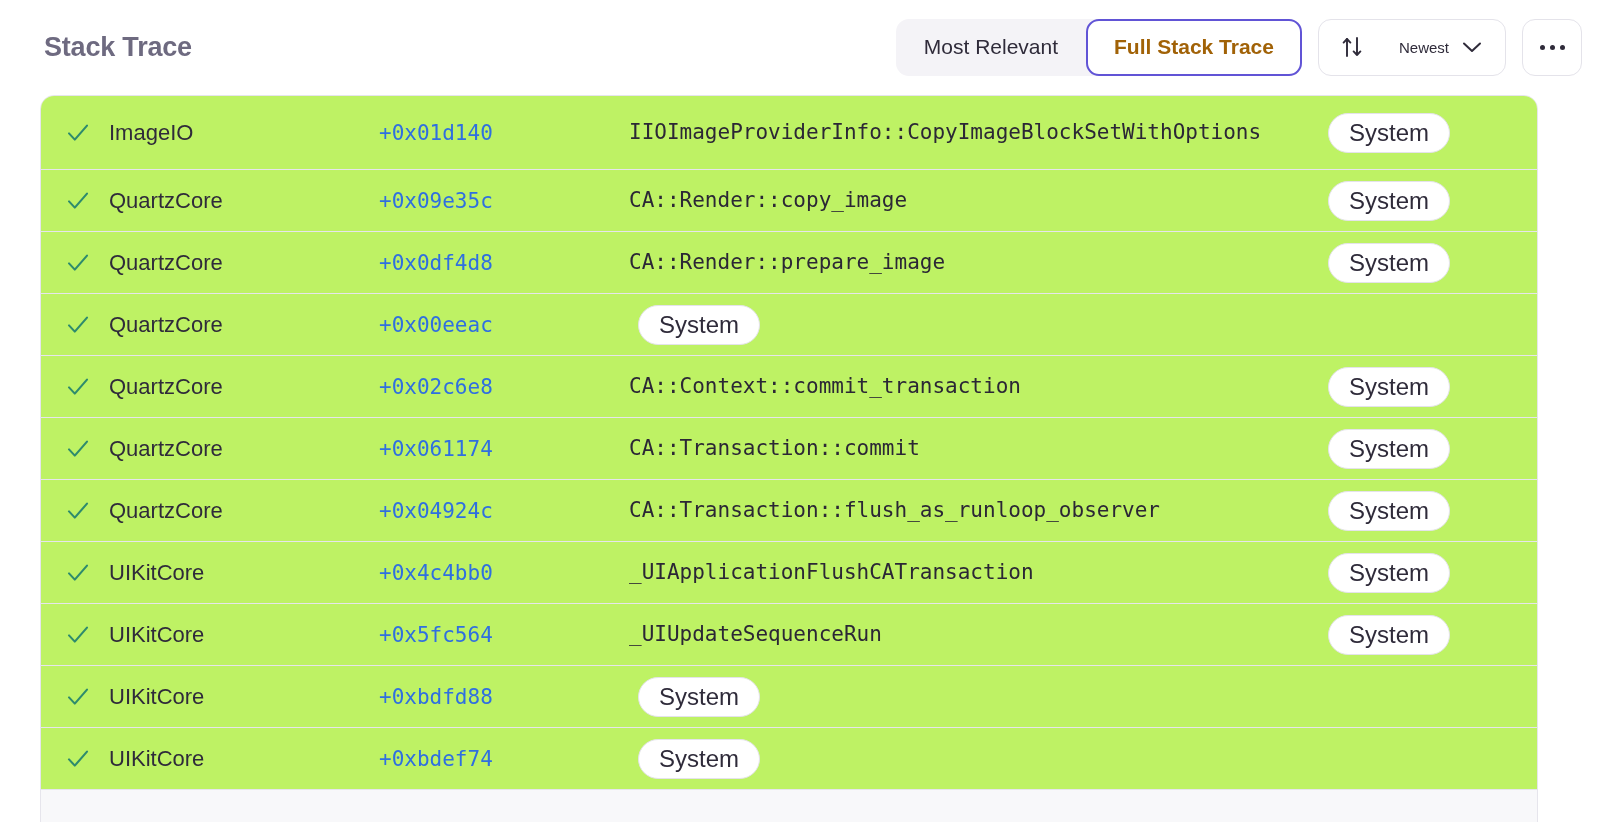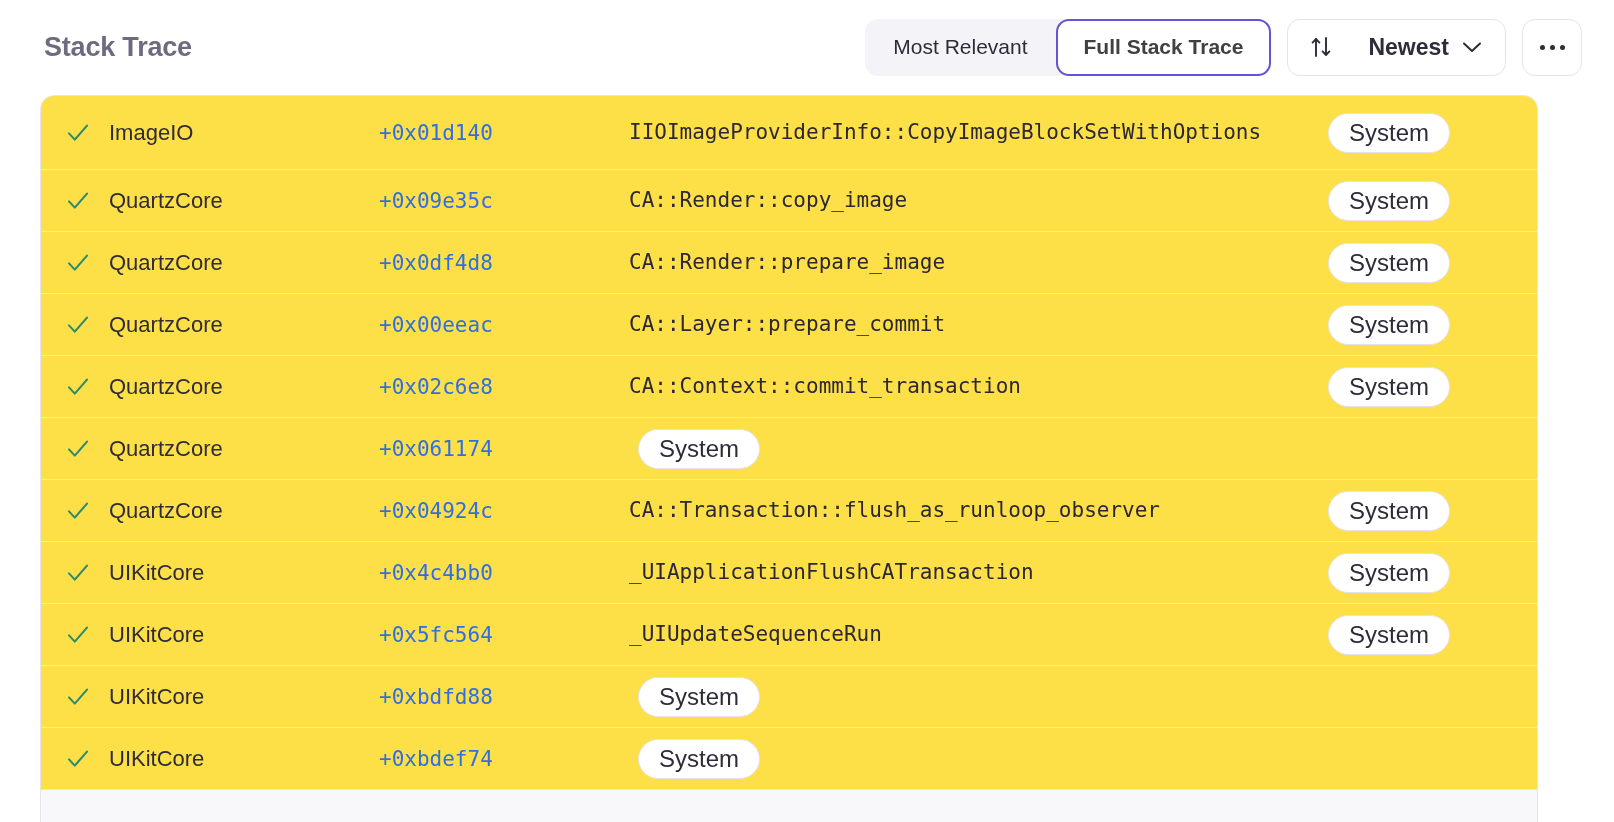--- a/index.html
+++ b/index.html
@@ -69,40 +69,40 @@
     white-space: nowrap;
     cursor: pointer;
     background: transparent;
     border: 2px solid transparent;
   }
 
   .seg-item.active {
     background: #ffffff;
     border: 2px solid #6154d6;
     font-weight: bold;
-    color: #404040;
+    color: #a16207;
   }
 
   
   .sort-btn {
     display: flex;
     align-items: center;
     gap: 12px;
     height: 57px;
     padding: 0 22px;
     background: #ffffff;
     border: 1.6px solid #e4e3ea;
     border-radius: 13px;
     cursor: pointer;
     white-space: nowrap;
   }
 
   .sort-label {
-    font-size: 23px;
-    font-weight: bold;
+    font-size: 15px;
+    font-weight: normal;
     color: #2f2b3a;
     padding-left: 24px;
   }
 
   .icon-sort, .icon-chevron {
     display: inline-flex;
     align-items: center;
     justify-content: center;
     color: #2f2b3a;
   }
@@ -141,21 +141,21 @@
     overflow: hidden;
   }
 
   .frame-row {
     display: flex;
     align-items: center;
     width: 100%;
     min-height: 62px;
     padding: 8px 0;
     border-bottom: 1.5px solid #e6e5ec;
-    background: #fde047;
+    background: #bef264;
     cursor: pointer;
   }
 
   .frame-row.first {
     min-height: 74px;
   }
 
   .col-check {
     width: 68px;
     flex: 0 0 68px;
@@ -310,21 +310,20 @@
       <div class="frame-row">
         <div class="col-check">
           <span class="check-icon">
             <svg width="26" height="26" viewBox="0 0 26 26" fill="none">
               <path d="M4 13.4 L9.8 19.6 L22 5.6" stroke="currentColor" stroke-width="2.1" stroke-linecap="round" stroke-linejoin="round"></path>
             </svg>
           </span>
         </div>
         <div class="col-module">QuartzCore</div>
         <div class="col-offset">+0x00eeac</div>
-        <div class="col-symbol">CA::Layer::prepare_commit</div>
         <div class="col-badge">
           <span class="badge">System</span>
         </div>
       </div>
       <div class="frame-row">
         <div class="col-check">
           <span class="check-icon">
             <svg width="26" height="26" viewBox="0 0 26 26" fill="none">
               <path d="M4 13.4 L9.8 19.6 L22 5.6" stroke="currentColor" stroke-width="2.1" stroke-linecap="round" stroke-linejoin="round"></path>
             </svg>
@@ -340,20 +339,21 @@
       <div class="frame-row">
         <div class="col-check">
           <span class="check-icon">
             <svg width="26" height="26" viewBox="0 0 26 26" fill="none">
               <path d="M4 13.4 L9.8 19.6 L22 5.6" stroke="currentColor" stroke-width="2.1" stroke-linecap="round" stroke-linejoin="round"></path>
             </svg>
           </span>
         </div>
         <div class="col-module">QuartzCore</div>
         <div class="col-offset">+0x061174</div>
+        <div class="col-symbol">CA::Transaction::commit</div>
         <div class="col-badge">
           <span class="badge">System</span>
         </div>
       </div>
       <div class="frame-row">
         <div class="col-check">
           <span class="check-icon">
             <svg width="26" height="26" viewBox="0 0 26 26" fill="none">
               <path d="M4 13.4 L9.8 19.6 L22 5.6" stroke="currentColor" stroke-width="2.1" stroke-linecap="round" stroke-linejoin="round"></path>
             </svg>

